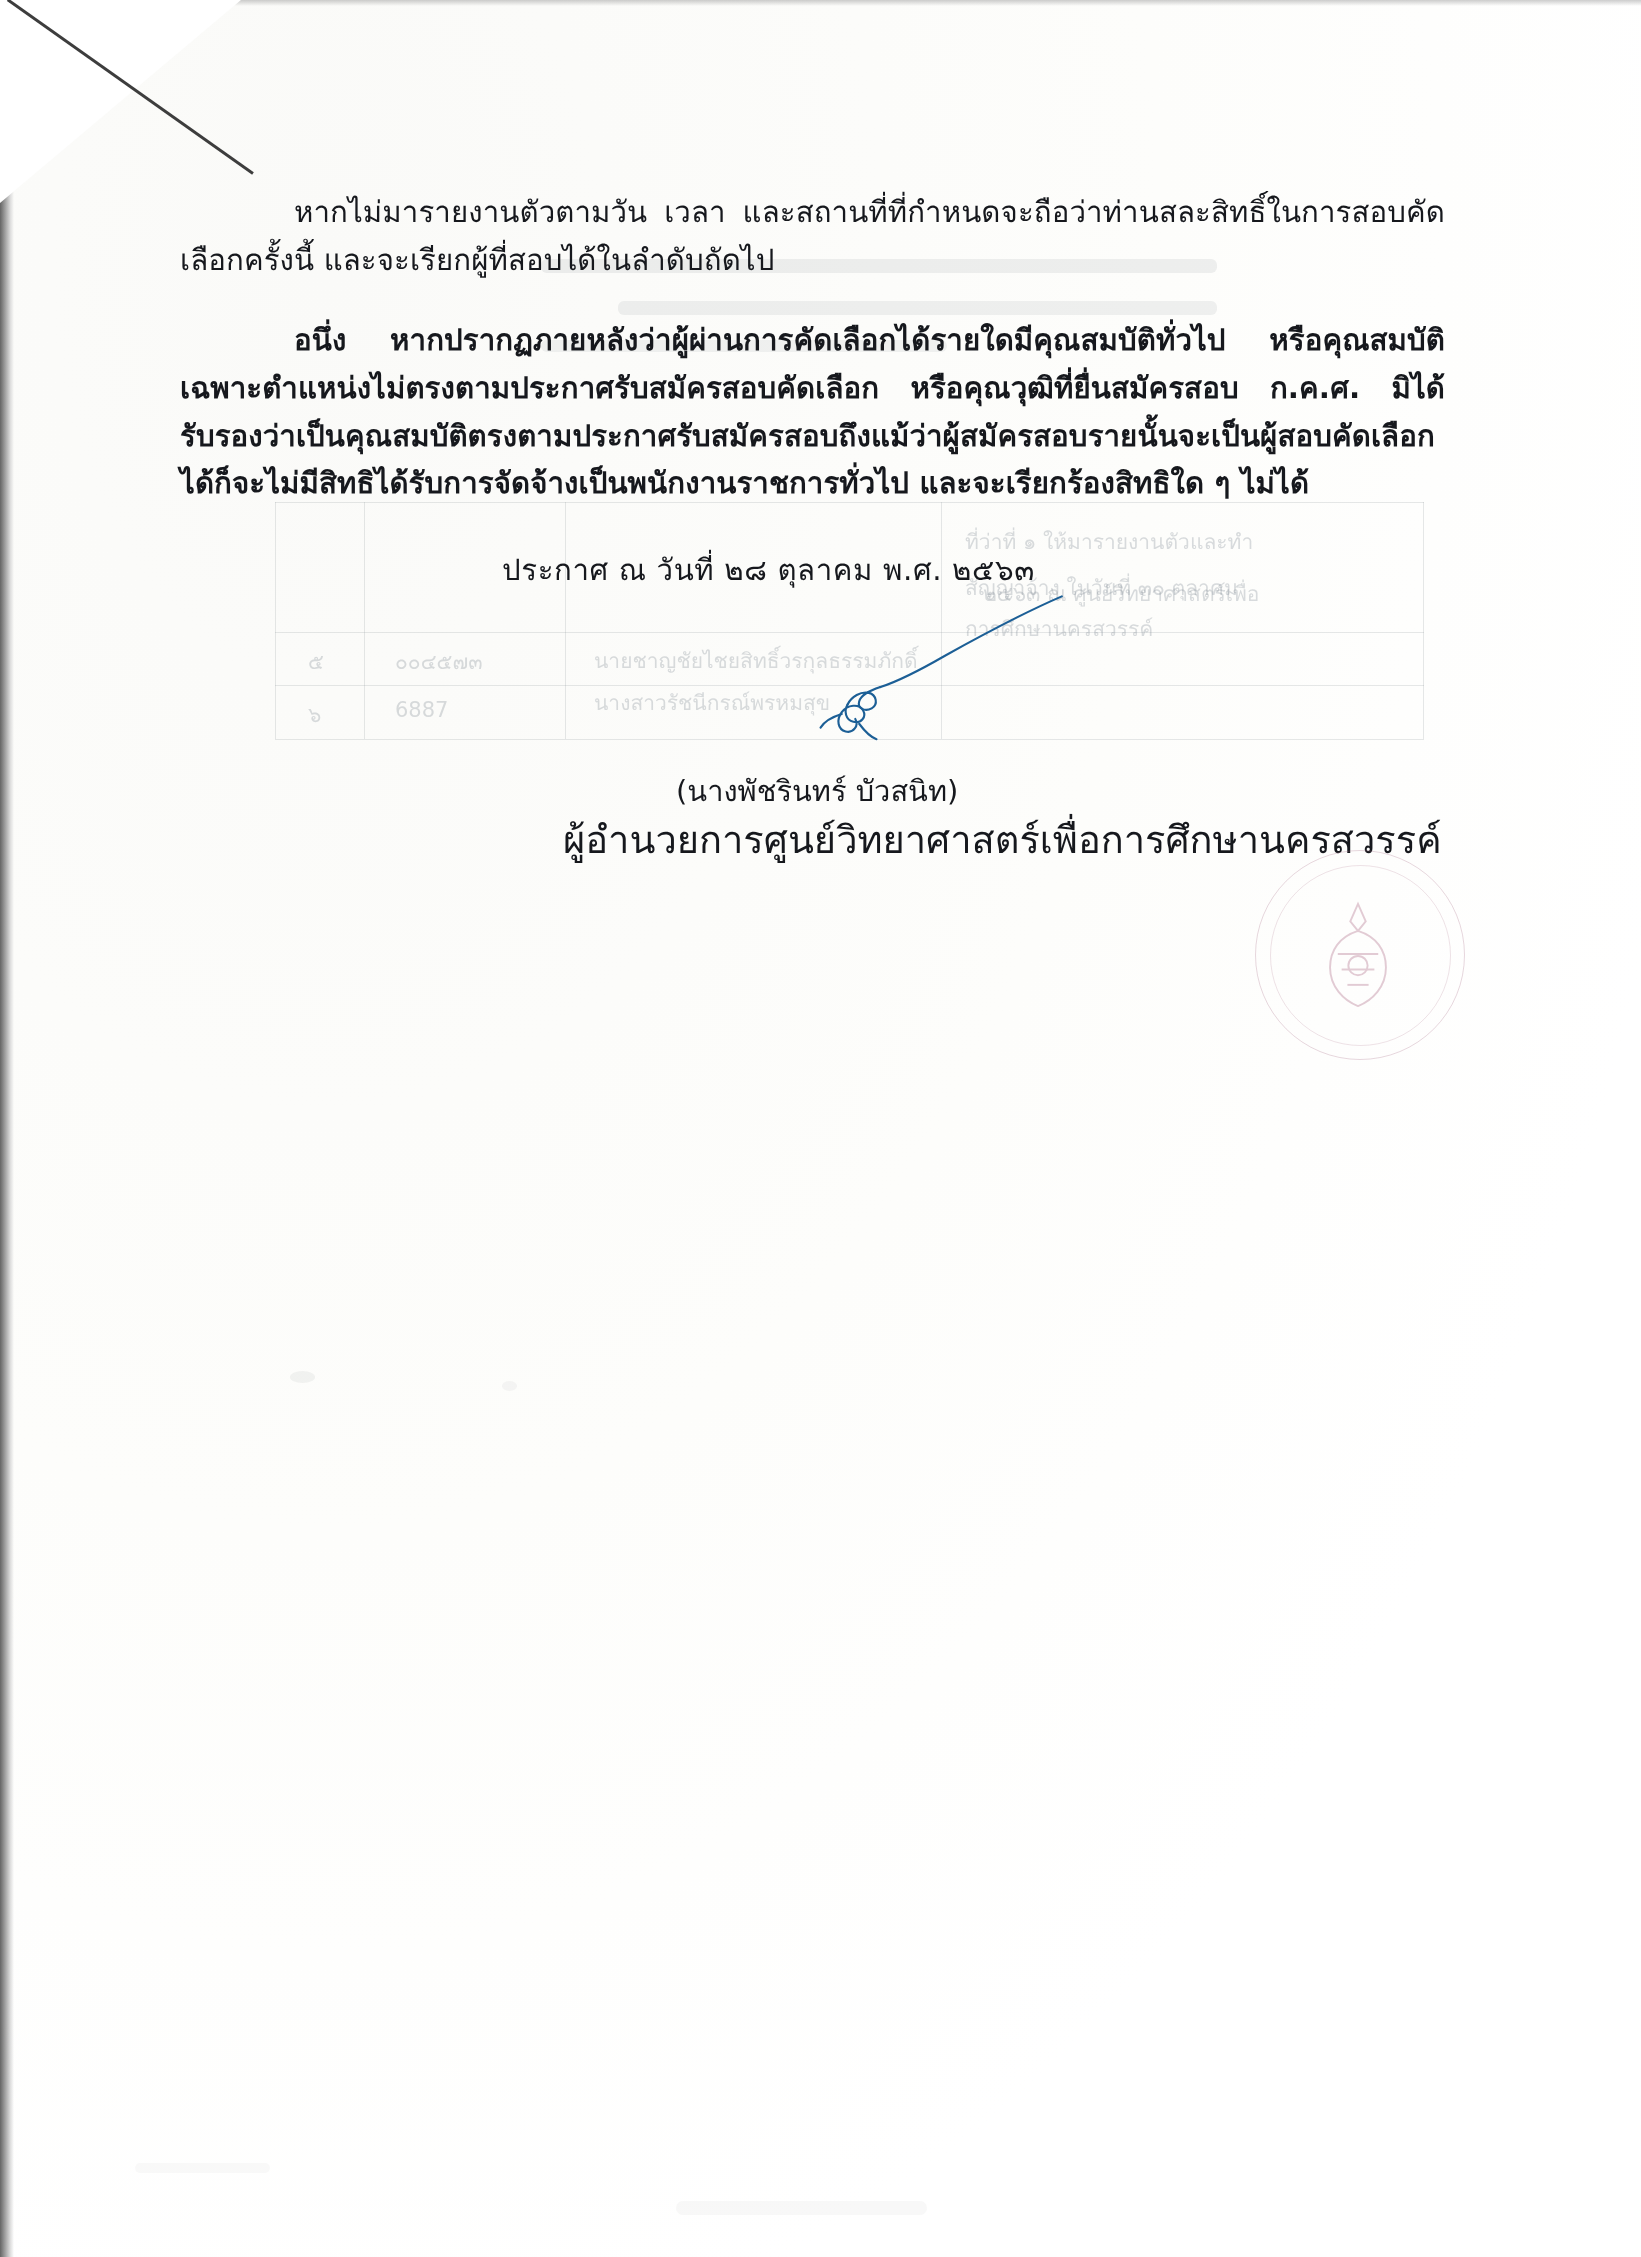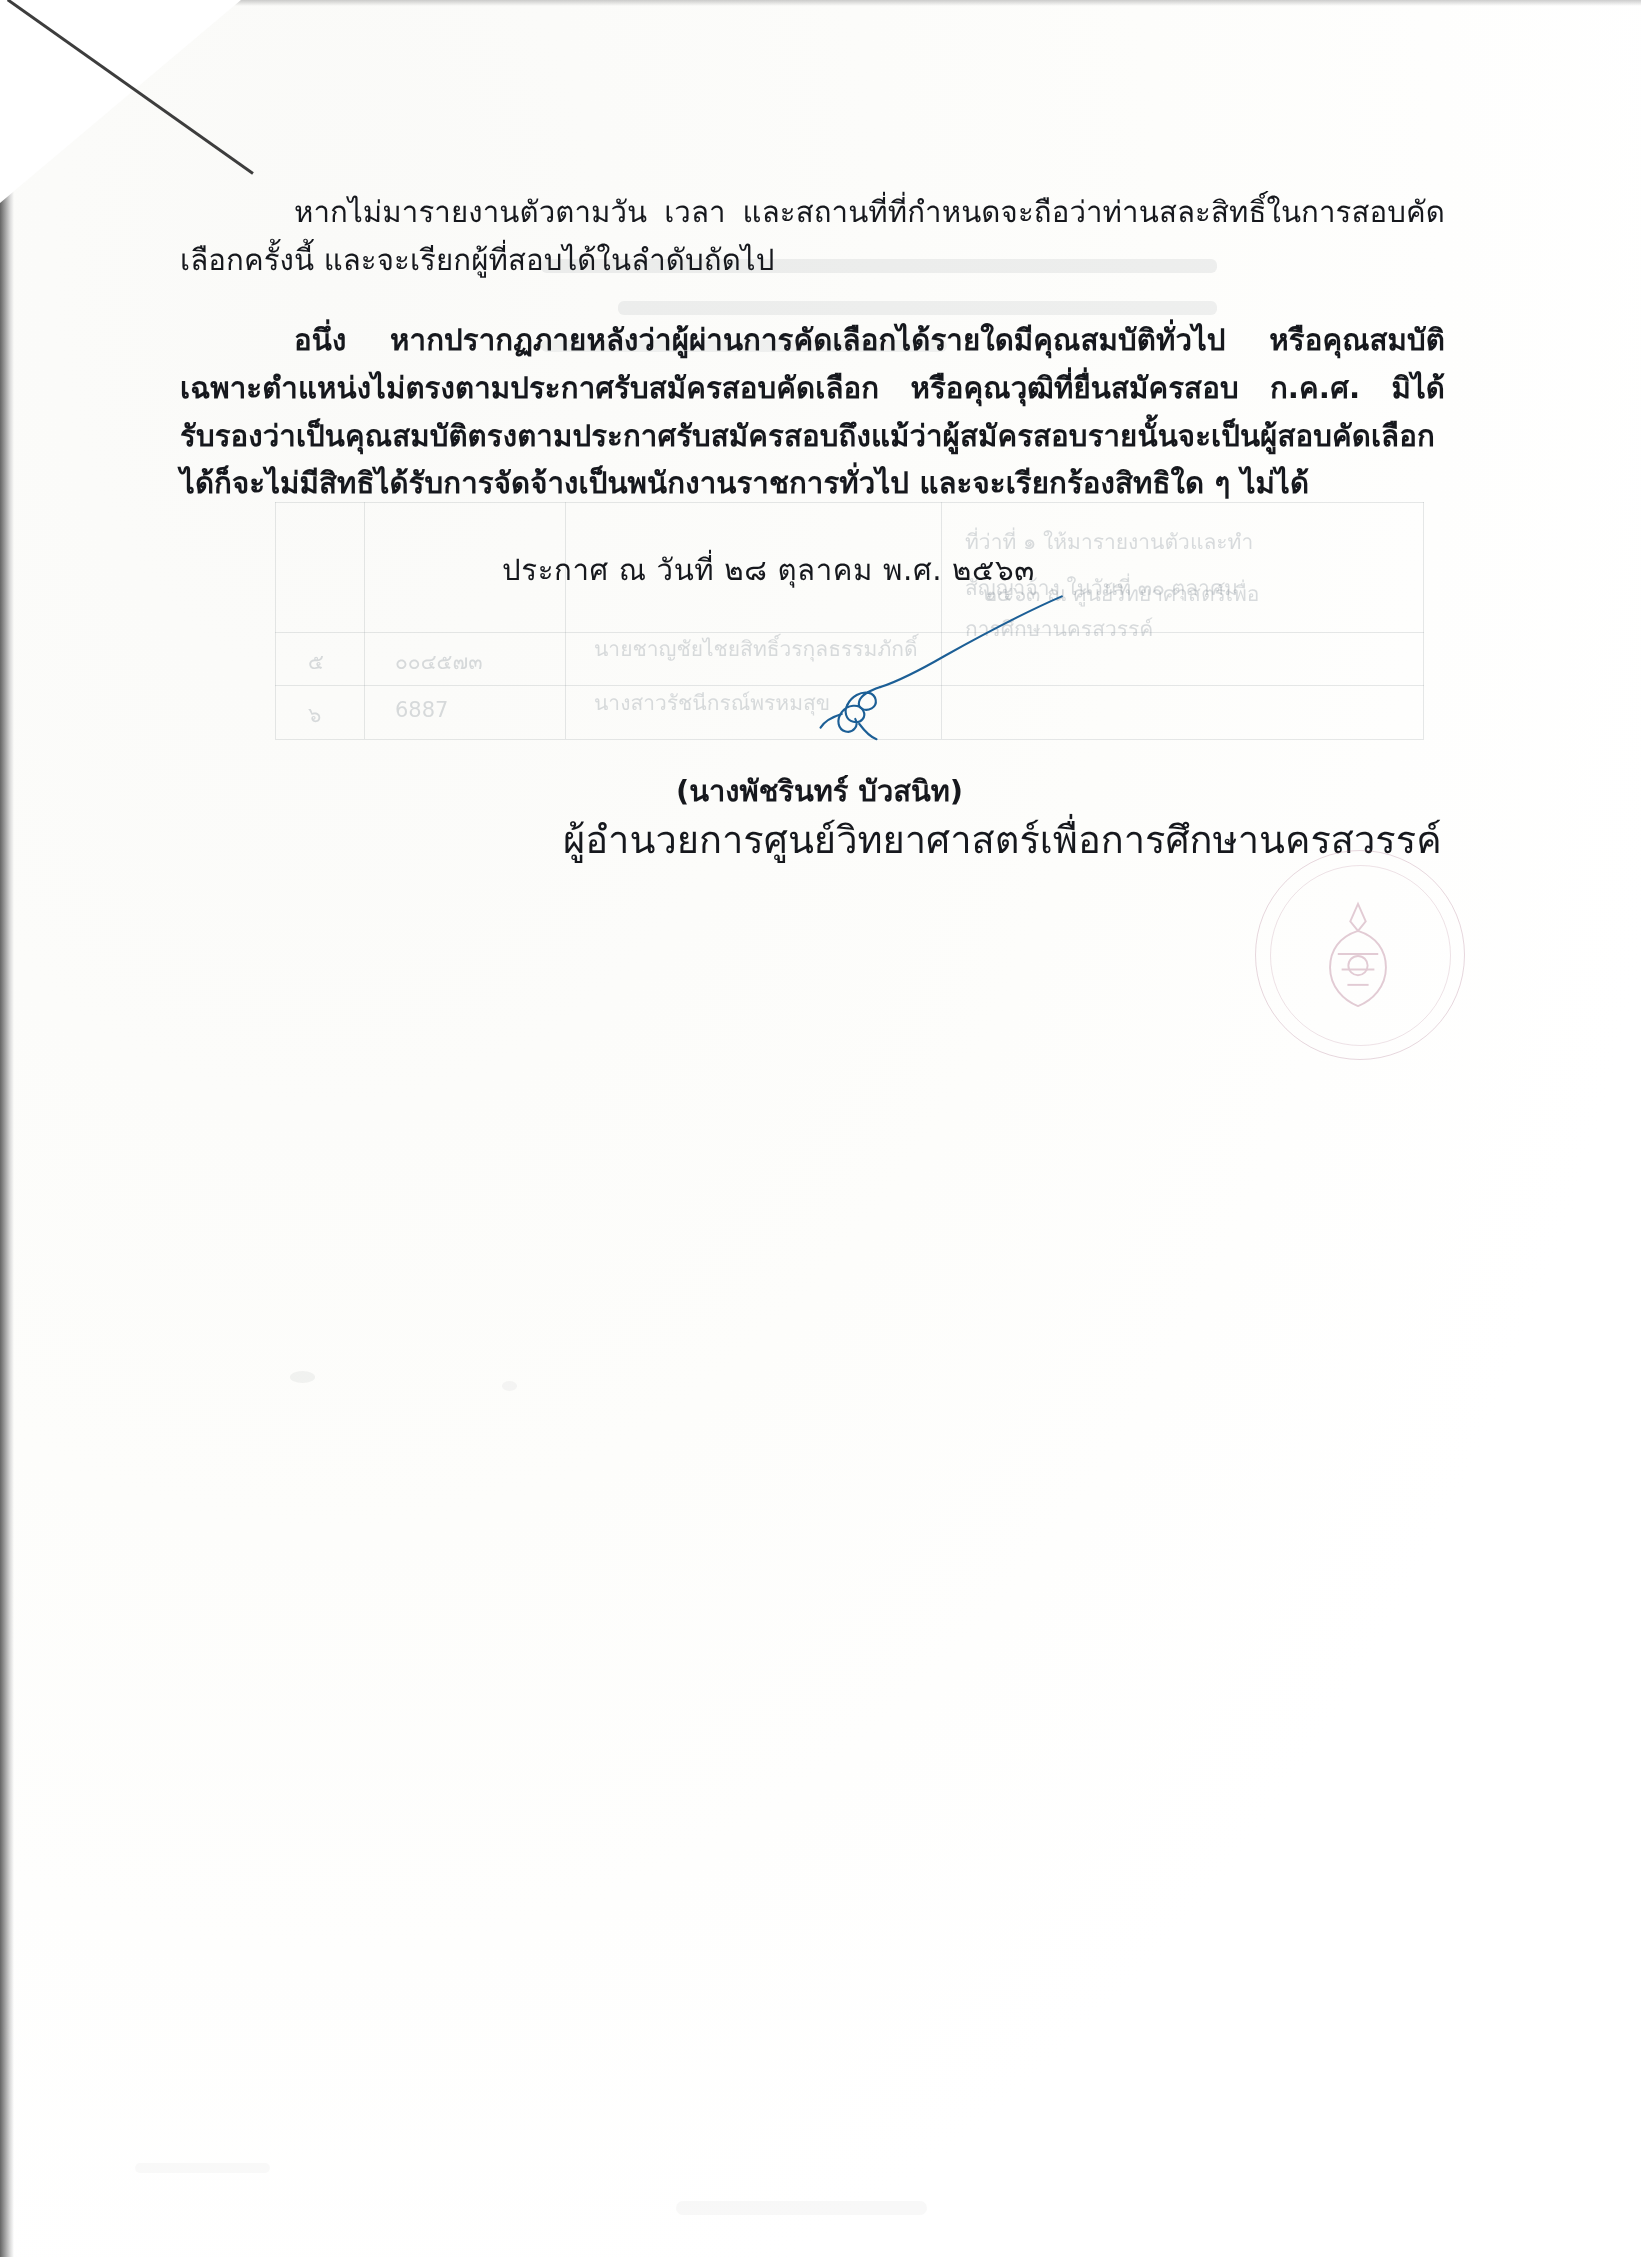--- a/index.html
+++ b/index.html
@@ -94,21 +94,20 @@
     letter-spacing: 0.6px;
     white-space: nowrap;
   }
   .sign-name {
     position: absolute;
     left: 676px;
     top: 768px;
     font-size: 29px;
     color: #16181d;
     white-space: nowrap;
-    font-weight: bold;
   }
   .sign-title {
     position: absolute;
     left: 515px;
     top: 809px;
     font-size: 38px;
     color: #16181d;
     white-space: nowrap;
     margin-left: 48px;
   }
@@ -197,21 +196,21 @@
     <div class="ghost-line" style="left:0; top:0; width:1px; height:237px;"></div>
     <div class="ghost-line" style="left:89px; top:0; width:1px; height:237px;"></div>
     <div class="ghost-line" style="left:290px; top:0; width:1px; height:237px;"></div>
     <div class="ghost-line" style="left:666px; top:0; width:1px; height:237px;"></div>
     <div class="ghost-line" style="left:1148px; top:0; width:1px; height:237px;"></div>
 
     <div class="ghost-text sm" style="left:33px; top:143px;">๕</div>
     <div class="ghost-text sm" style="left:33px; top:196px;">๖</div>
     <div class="ghost-text sm" style="left:120px; top:143px;">๐๐๔๕๗๓</div>
     <div class="ghost-text sm" style="left:120px; top:196px;">6887</div>
-    <div class="ghost-text sm" style="left:319px; top:130px;">นายชาญชัยไชยสิทธิ์วรกุลธรรมภักดิ์</div>
+    <div class="ghost-text sm" style="left:319px; top:142px;">นายชาญชัยไชยสิทธิ์วรกุลธรรมภักดิ์</div>
     <div class="ghost-text sm" style="left:319px; top:184px;">นางสาวรัชนีกรณ์พรหมสุข</div>
 
     <div class="ghost-text sm" style="left:690px; top:23px;">ที่ว่าที่ ๑ ให้มารายงานตัวและทำ</div>
     <div class="ghost-text sm" style="left:690px; top:41px;margin-top:28px;">สัญญาจ้าง ในวันที่ ๓๐ ตุลาคม</div>
     <div class="ghost-text sm" style="left:708px; top:75px;">๒๕๖๓ ณ ศูนย์วิทยาศาสตร์เพื่อ</div>
     <div class="ghost-text sm" style="left:690px; top:110px;">การศึกษานครสวรรค์</div>
   </div>
 
   <div class="ghost" style="left:541px; top:259px; width:676px; height:13.5px; background:rgba(130,140,150,0.13); border-radius:5.8px;"></div>
   <div class="ghost" style="left:618px; top:301px; width:599px; height:13.5px; background:rgba(130,140,150,0.12); border-radius:5.8px;"></div>

